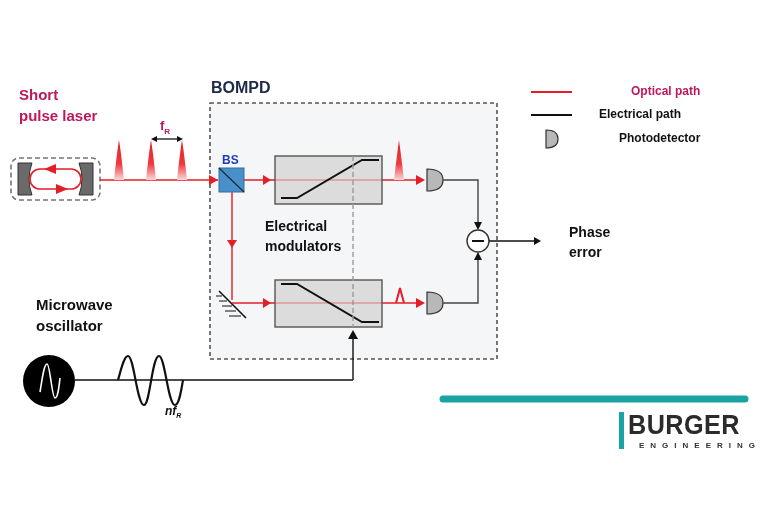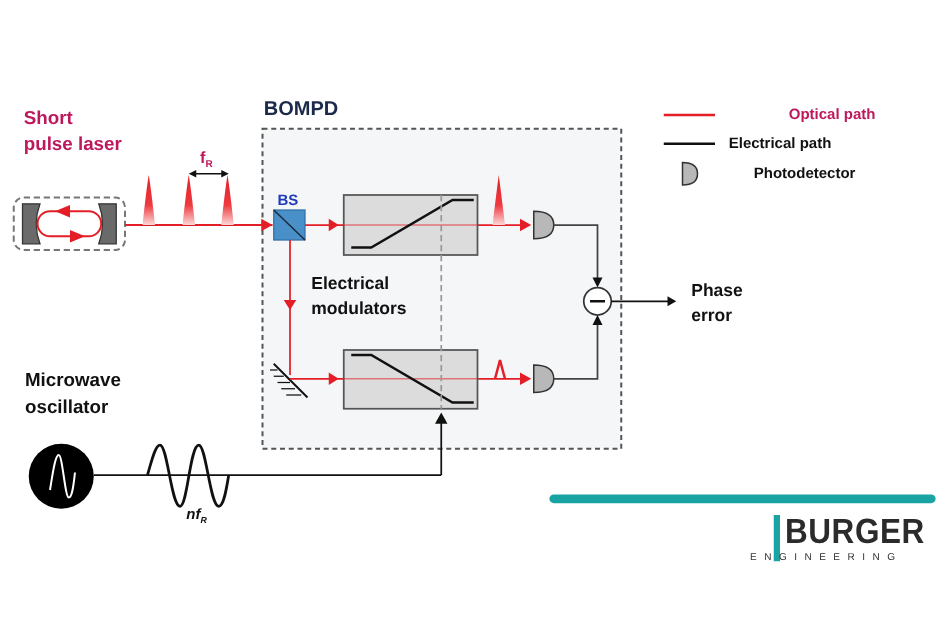--- a/index.html
+++ b/index.html
@@ -1,20 +1,20 @@
 <!DOCTYPE html>
 <html><head>
 <meta charset="utf-8">
 <style>
   html, body { margin:0; padding:0; background:#ffffff; }
   body { width:760px; height:506px; position:relative; overflow:hidden; font-family:"Liberation Sans", "DejaVu Sans", sans-serif; }
   .lbl { position:absolute; font-weight:bold; white-space:nowrap; line-height:1.2; }
   .red { color:#be185d; }
   .navy { color:#1c2a4a; }
-  .blk { color:#111111; }
+  .blk { color:#111111;margin-left:16px; }
   svg { position:absolute; left:0; top:0; }
 </style>
 </head>
 <body>
 
 <svg width="760" height="506" viewBox="0 0 760 506">
   <defs>
     <linearGradient id="pulseGrad" x1="0" y1="0" x2="0" y2="1">
       <stop offset="0" stop-color="#e41e26"></stop>
       <stop offset="0.6" stop-color="#ee3a40"></stop>
@@ -127,13 +127,13 @@
 
 <div class="lbl blk" style="left:20px;top:296px;font-size:15px;">Microwave</div>
 <div class="lbl blk" style="left:20px;top:317px;font-size:15px;">oscillator</div>
 <div class="lbl blk" style="left:149px;top:404px;font-size:12px;font-style:italic;"><span>nf</span><sub style="font-size:7px;">R</sub></div>
 
 <div class="lbl red" style="left:583px;top:84px;font-size:12px;margin-left:48px;">Optical path</div>
 <div class="lbl blk" style="left:583px;top:107px;font-size:12px;">Electrical path</div>
 <div class="lbl blk" style="left:583px;top:131px;font-size:12px;padding-left:20px;">Photodetector</div>
 
 <div class="lbl" style="left:628px;top:408px;font-size:28px;color:#2b2b2b;letter-spacing:0.5px;font-family:'Liberation Sans Narrow','Liberation Sans',sans-serif;transform:scaleX(0.9);transform-origin:left;">BURGER</div>
-<div class="lbl" style="left:600px;top:441px;font-size:8px;font-weight:normal;color:#333;letter-spacing:6px;">ENGINEERING</div>
+<div class="lbl" style="left:639px;top:441px;font-size:8px;font-weight:bold;color:#333;letter-spacing:6px;">ENGINEERING</div>
 
 </body></html>

